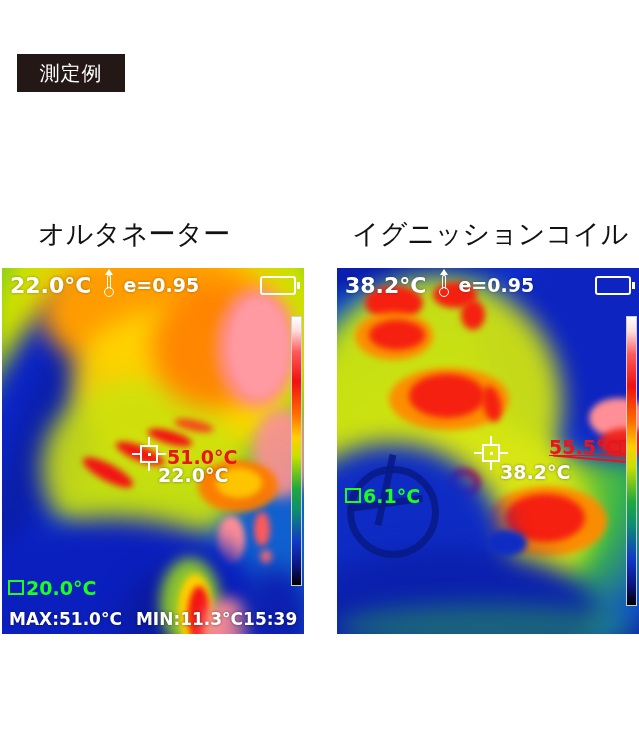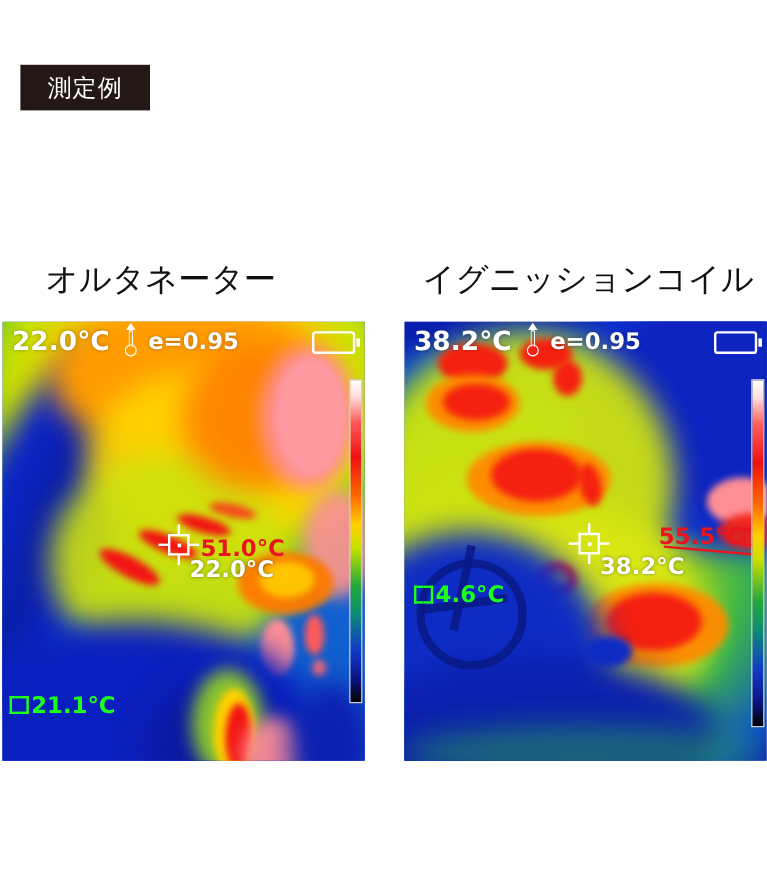--- a/index.html
+++ b/index.html
@@ -319,24 +319,31 @@
     <span class="box"></span>
       <span class="dot"></span>
   </div>
   <div class="marker-label red" style="left:165px; top:180px;text-align:right;">51.0°C</div>
   <div class="marker-label white" style="left:156px; top:198px;">22.0°C</div>
 
   <div class="bracket green" style="left:6px; top:310px;">
     <i class="l"></i>
       <i class="r"></i>
   </div>
-  <div class="marker-label green" style="left:24px; top:311px;">21.1°C</div>
+  <div class="marker-label green" style="left:24px; top:311px;">20.0°C</div>
 
   <div class="scalebar" style="right:2px; top:48px; height:270px;"></div>
 
+  <div class="osd-bottom">
+    <span>MAX:51.0°C</span>
+    <span class="osd-maxmin-gap"></span>
+    <span>MIN:11.3°C</span>
+    <span class="spacer"></span>
+    <span>15:39</span>
+  </div>
 </div>
 
 <div id="thermal-right" class="thermal">
 
   <div class="heat-base"></div>
 
   <div class="blob soft" style="left:140px; top:-70px; width:280px; height:260px; background:#0f2fd0; transform:rotate(-28deg);"></div>
   <div class="blob soft" style="left:175px; top:-40px; width:200px; height:210px; background:#0d24c0; transform:rotate(-28deg);"></div>
 
   <div class="blob soft" style="left:-25px; top:10px; width:250px; height:250px; background:#cfe310; opacity:.95; transform:rotate(-25deg);"></div>
@@ -383,27 +390,27 @@
   <div class="crosshair" style="left:137px; top:168px;">
     <span class="tick t-top"></span>
       <span class="tick t-bot"></span>
     <span class="tick t-left"></span>
       <span class="tick t-right"></span>
     <span class="box"></span>
       <span class="dot"></span>
   </div>
   <div class="marker-label white" style="left:163px; top:195px;">38.2°C</div>
 
-  <div class="marker-label red" style="left:212px; top:170px;">55.5°C</div>
+  <div class="marker-label red" style="left:212px; top:170px;text-decoration:underline;">55.5°C</div>
   <div class="bracket red" style="left:282px; top:170px;">
     <i class="l"></i>
       <i class="r"></i>
   </div>
   <div class="leader" style="left:216px; top:190px; width:80px; transform:rotate(5deg);"></div>
 
   <div class="bracket green" style="left:8px; top:218px;">
     <i class="l"></i>
       <i class="r"></i>
   </div>
-  <div class="marker-label green" style="left:26px; top:219px;">4.6°C</div>
+  <div class="marker-label green" style="left:26px; top:219px;">6.1°C</div>
 
   <div class="scalebar" style="right:2px; top:48px; height:290px;"></div>
 </div>
 
 </body></html>

